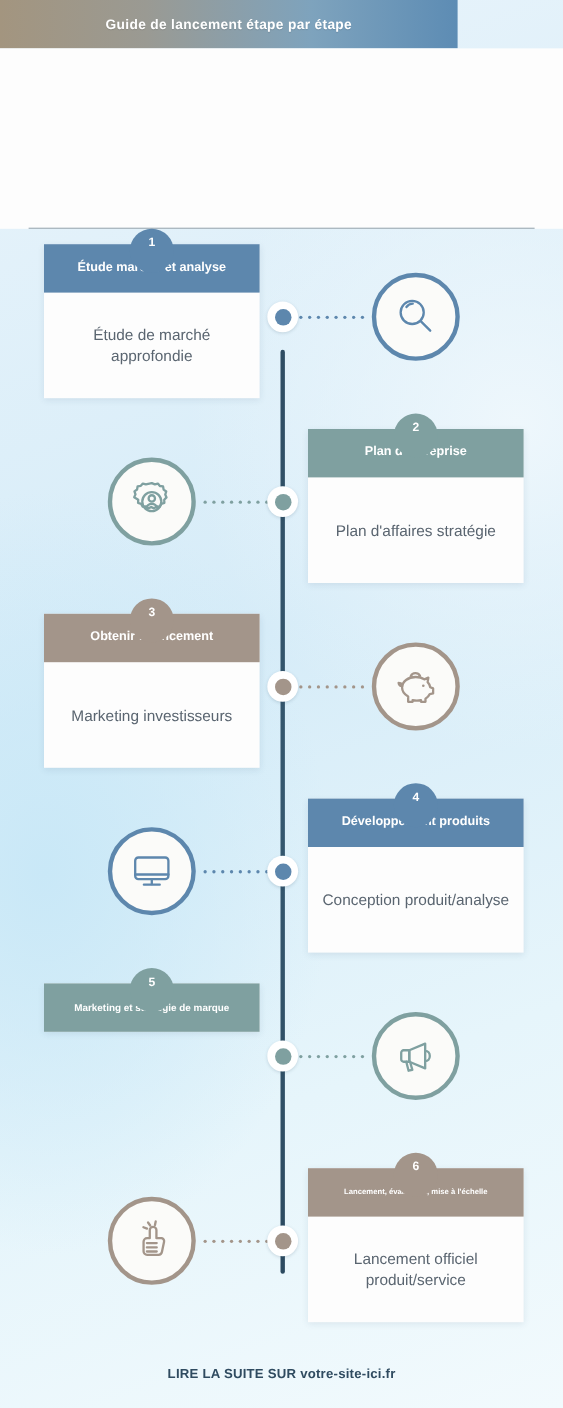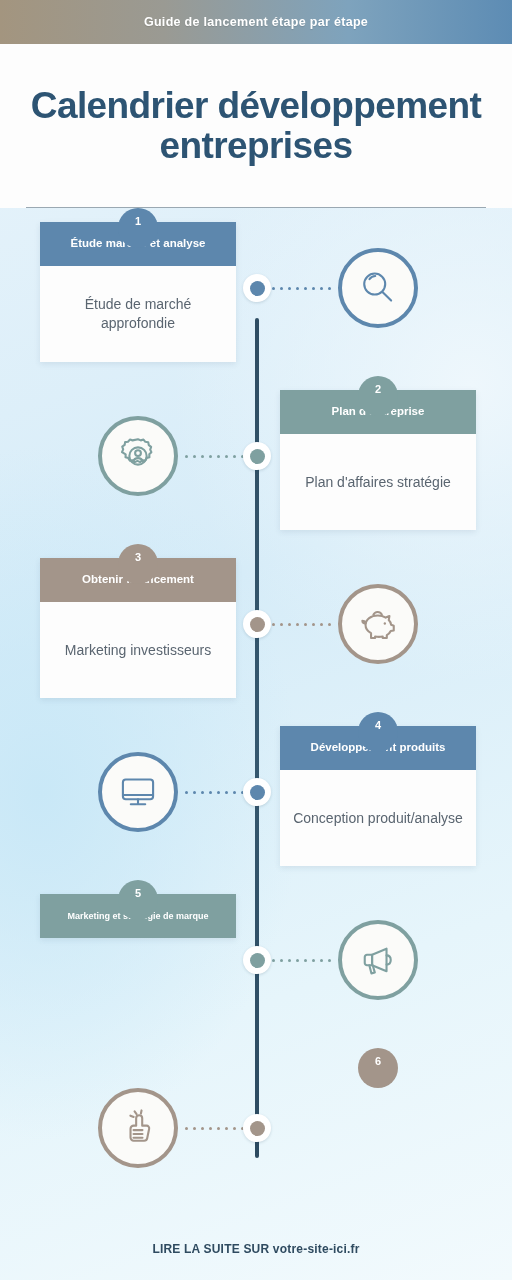--- a/index.html
+++ b/index.html
@@ -24,21 +24,21 @@
     background:
       radial-gradient(ellipse 420px 560px at 8% 62%, #c9e8f7 0%, rgba(201,232,247,0) 62%),
       radial-gradient(ellipse 500px 500px at 92% 30%, #eef7fc 0%, rgba(238,247,252,0) 60%),
       linear-gradient(160deg, #e9f4fb 0%, #d6ecf8 45%, #e6f5fb 75%, #f2fafd 100%);
   }
 
   
   .topbar {
     position: absolute;
     top: 0; left: 0;
-    width: 512px;
+    width: 416px;
     height: 44px;
     background: linear-gradient(90deg, #a3957f 0%, #9a9a93 32%, #7ea3bd 68%, #5d8cb4 100%);
     display: flex;
     align-items: center;
     justify-content: center;
   }
   .topbar-text {
     color: #ffffff;
     font-size: 12.5px;
     font-weight: bold;
@@ -238,21 +238,20 @@
 </head>
 <body>
 
 <div class="page">
 
   <div class="topbar">
     <div class="topbar-text">Guide de lancement étape par étape</div>
   </div>
 
   <div class="titleblock">
-    <div class="main-title">Calendrier développement entreprises</div>
     <div class="title-rule"></div>
   </div>
 
   <div class="timeline">
     <div class="spine"></div>
     <div id="rows">
         <div class="row left" style="top: 0px;">
           <div class="badge" style="background:#5d87ad">
             <span>1</span>
           </div>
@@ -424,20 +423,28 @@
             <i style="background:#7fa0a0"></i>
             <i style="background:#7fa0a0"></i>
           </div>
           <div class="node">
             <i style="background:#7fa0a0"></i>
           </div>
         </div>
         <div class="row right" style="top: 840px;">
           <div class="badge" style="background:#a3958a">
             <span>6</span>
+          </div>
+          <div class="card">
+            <div class="card-head sz-sm" style="background:#a3958a">
+              <span>Lancement, évaluation, mise à l'échelle</span>
+            </div>
+            <div class="card-body">
+              <span>Lancement officiel produit/service</span>
+            </div>
           </div>
           <div class="iconwrap" style="border:4px solid #a3958a">
             <span>
               <svg viewBox="0 0 32 32">
                 <path d="M14.6 14.2V8.6a2.3 2.3 0 0 1 4.6 0v5.6h3.3a2 2 0 0 1 2 2.4l-1.5 7.2a2.4 2.4 0 0 1-2.4 1.9h-7.9a2.4 2.4 0 0 1-2.4-2.4v-6.7a2.4 2.4 0 0 1 2.4-2.4z" fill="none" stroke="#a3958a" stroke-width="1.6" stroke-linecap="round" stroke-linejoin="round"></path>
                 <line x1="12.6" y1="17.6" x2="19.4" y2="17.6" fill="none" stroke="#a3958a" stroke-width="1.6" stroke-linecap="round" stroke-linejoin="round"></line>
                 <line x1="12.6" y1="20.6" x2="19.4" y2="20.6" fill="none" stroke="#a3958a" stroke-width="1.6" stroke-linecap="round" stroke-linejoin="round"></line>
                 <line x1="12.6" y1="23.4" x2="19.4" y2="23.4" fill="none" stroke="#a3958a" stroke-width="1.6" stroke-linecap="round" stroke-linejoin="round"></line>
                 <line x1="14.9" y1="5.4" x2="13.4" y2="3.3" fill="none" stroke="#a3958a" stroke-width="1.6" stroke-linecap="round" stroke-linejoin="round"></line>
                 <line x1="18.2" y1="5" x2="18.7" y2="2.6" fill="none" stroke="#a3958a" stroke-width="1.6" stroke-linecap="round" stroke-linejoin="round"></line>

